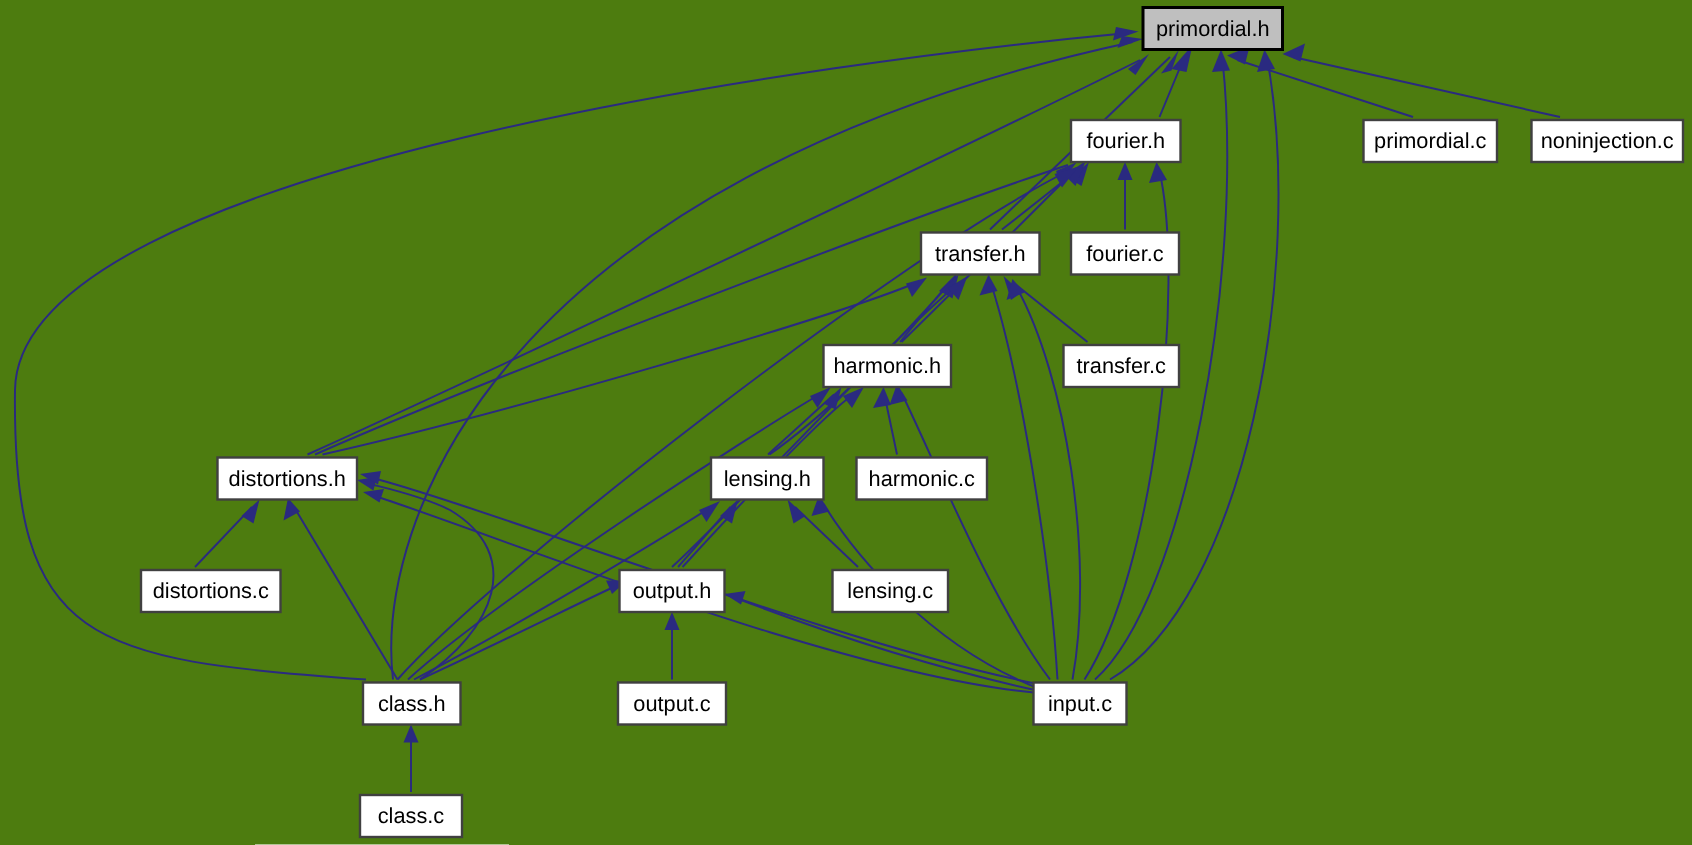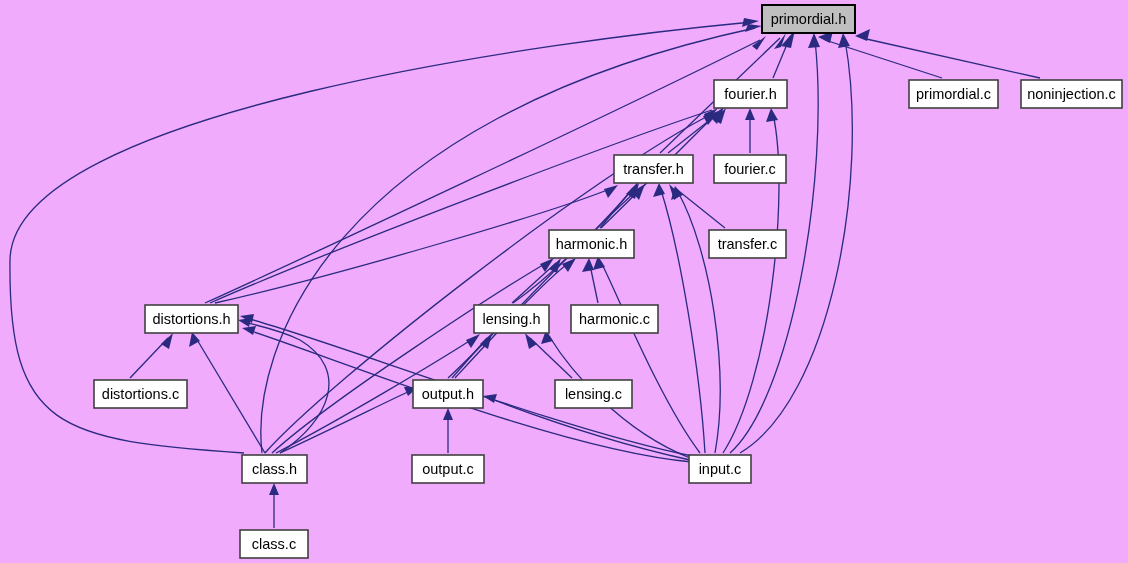--- a/index.html
+++ b/index.html
@@ -4,21 +4,21 @@
 <style>
   html, body {
     margin: 0;
     padding: 0;
     background: #ffffff;
   }
   #graph-root {
     position: relative;
     width: 1128px;
     height: 563px;
-    background: #f0abfc;
+    background: #4d7c0f;
     font-family: "Liberation Sans", sans-serif;
     overflow: hidden;
   }
   svg#graph-svg {
     position: absolute;
     left: 0;
     top: 0;
     width: 1128px;
     height: 563px;
   }

